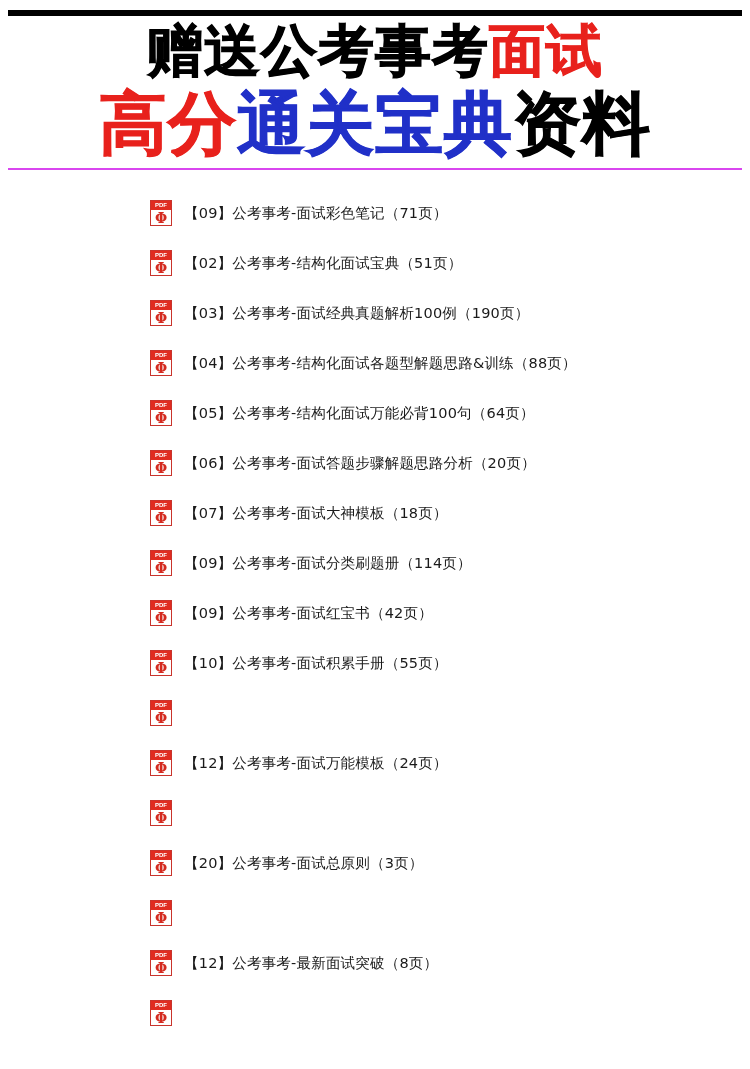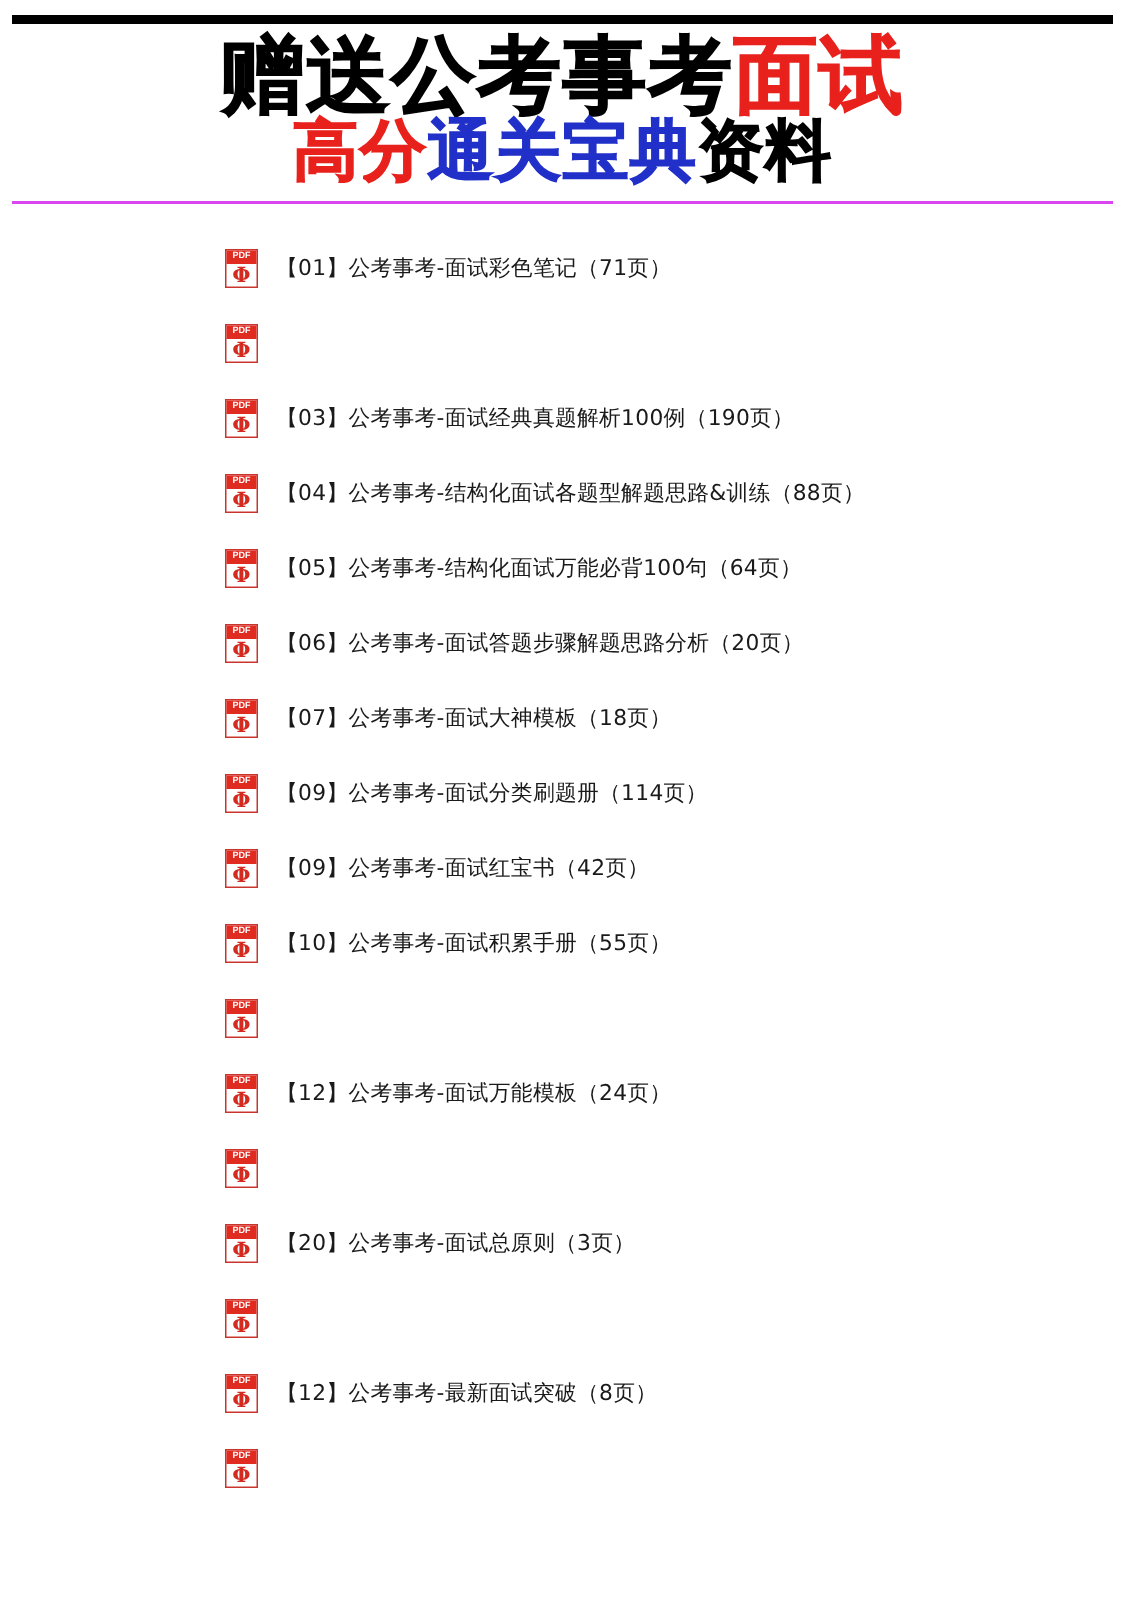--- a/index.html
+++ b/index.html
@@ -30,21 +30,21 @@
     text-align: center;
   }
   .banner-line {
     white-space: nowrap;
     line-height: 1.02;
     font-family: "DejaVu Sans", "Liberation Sans", sans-serif;
     font-weight: 700;
     letter-spacing: 1px;
   }
   .banner-line-1 { font-size: 56px; }
-  .banner-line-2 { font-size: 44px; margin-top: 0; }
+  .banner-line-2 { font-size: 68px; margin-top: 10px; }
   .seg-black {
     color: #000000;
     -webkit-text-stroke: 1px #000000;
   }
   .seg-red {
     color: #e8211c;
     -webkit-text-stroke: 1px #e8211c;
   }
   .seg-blue {
     color: #2030c8;
@@ -133,31 +133,32 @@
   <div class="list">
 
     <div class="list-item">
       <span class="pdf-icon">
         <span class="sheet"></span>
           <span class="band">
             <span>PDF</span>
           </span>
           <span class="glyph">Φ</span>
       </span>
-      <span class="item-text">【01】公考事考-面试彩色笔记（71页）</span>
-    </div>
-
-    <div class="list-item">
-      <span class="pdf-icon">
-        <span class="sheet"></span>
-          <span class="band">
-            <span>PDF</span>
-          </span>
-          <span class="glyph">Φ</span>
-      </span>
+      <span class="item-text">【09】公考事考-面试彩色笔记（71页）</span>
+    </div>
+
+    <div class="list-item">
+      <span class="pdf-icon">
+        <span class="sheet"></span>
+          <span class="band">
+            <span>PDF</span>
+          </span>
+          <span class="glyph">Φ</span>
+      </span>
+      <span class="item-text">【02】公考事考-结构化面试宝典（51页）</span>
     </div>
 
     <div class="list-item">
       <span class="pdf-icon">
         <span class="sheet"></span>
           <span class="band">
             <span>PDF</span>
           </span>
           <span class="glyph">Φ</span>
       </span>

